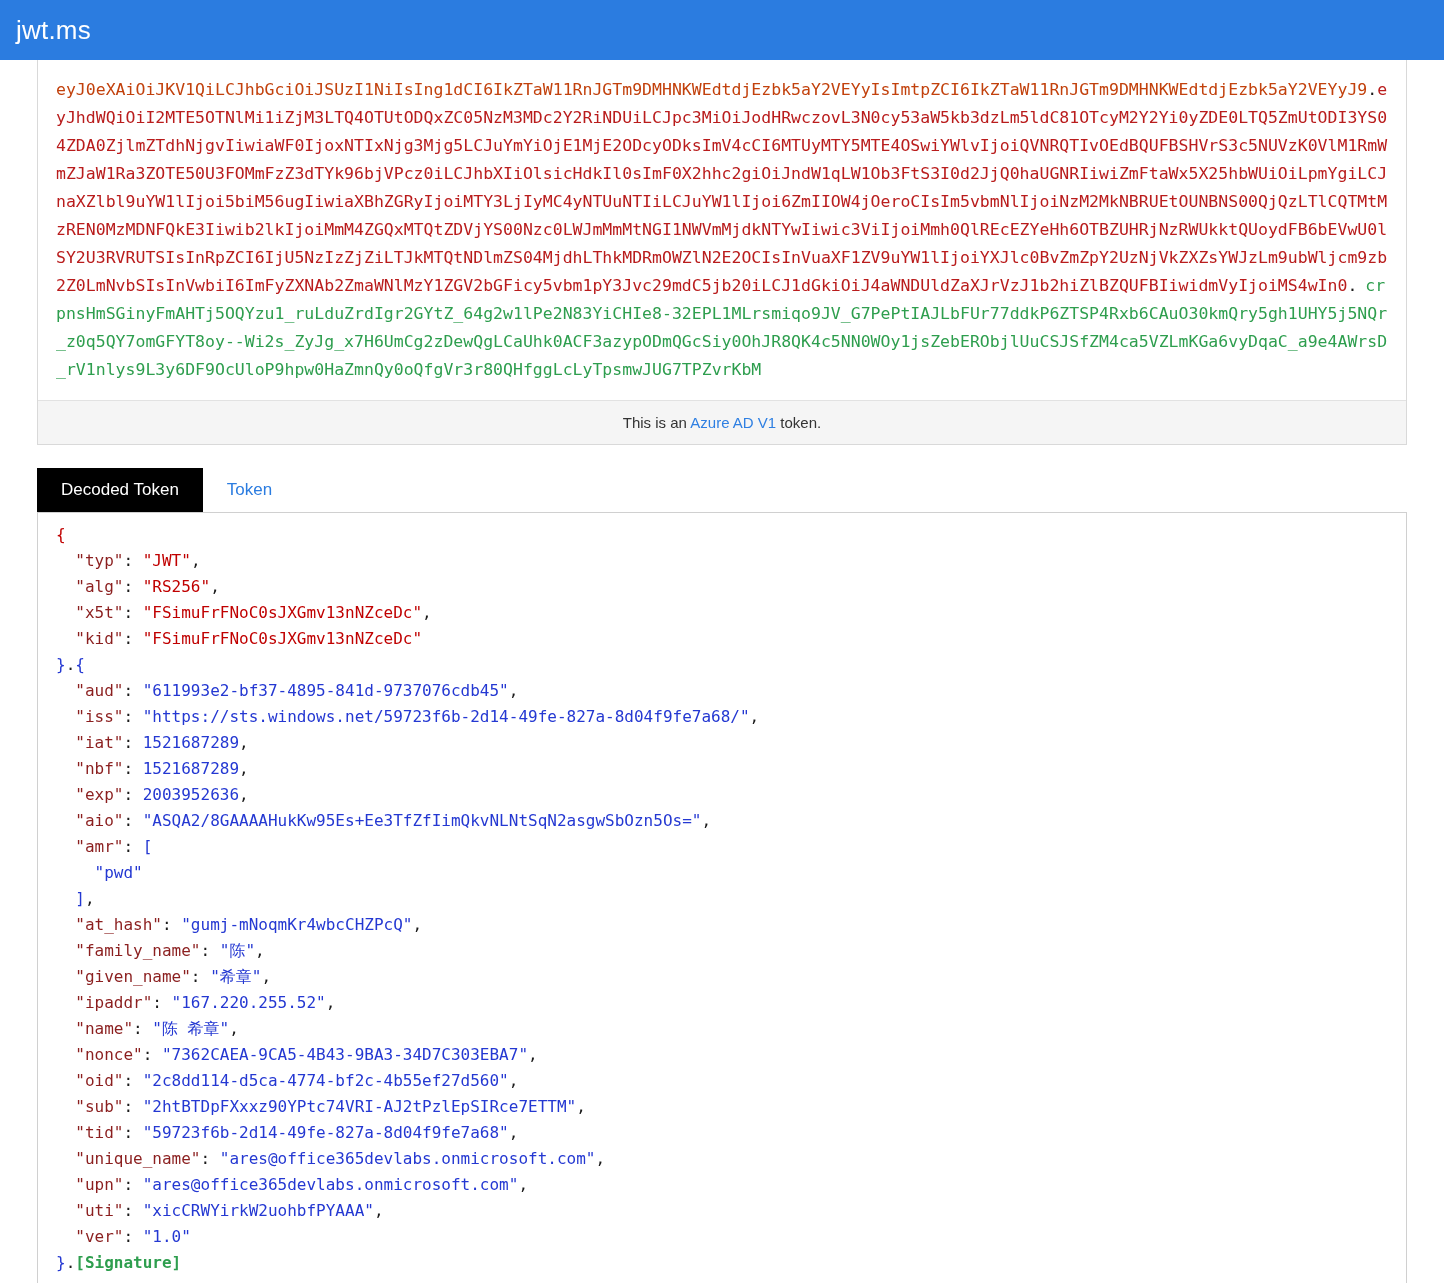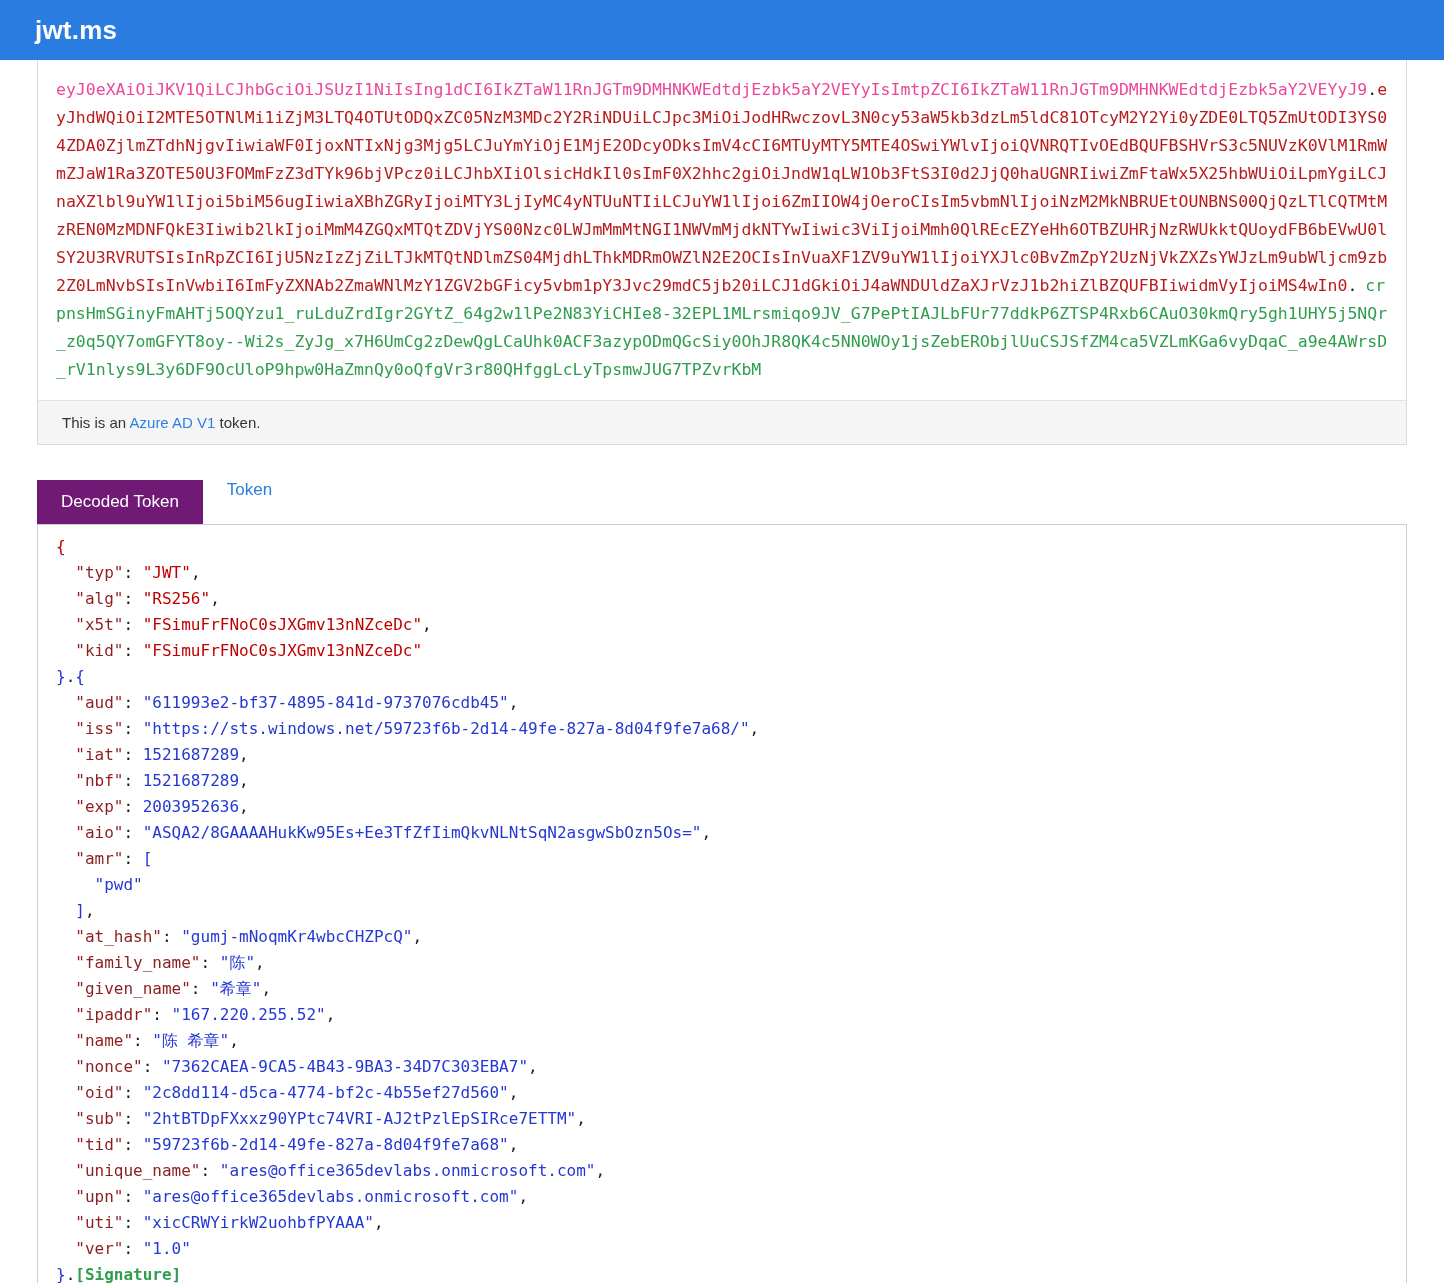--- a/index.html
+++ b/index.html
@@ -1,47 +1,47 @@
 <!DOCTYPE html>
 <html><head>
 <meta charset="utf-8">
 <style>
   html,body{margin:0;padding:0;background:#ffffff;}
   body{width:1444px;font-family:"Liberation Sans",sans-serif;color:#1b1b1b;}
 
   .topbar{
     height:60px;background:#2b7ce0;color:#ffffff;
-    display:flex;align-items:center;padding-left:35px;box-sizing:border-box;
-    font-size:26px;font-weight:700;letter-spacing:0.2px;
+    display:flex;align-items:center;padding-left:16px;box-sizing:border-box;
+    font-size:26px;font-weight:400;letter-spacing:0.2px;
   }
 
   .container{margin:0 37px;}
 
   .token-box{border:1px solid #d9d9d9;border-top:none;background:#ffffff;}
   .token-editor{
     padding:16px 18px;min-height:300px;box-sizing:border-box;
     font-family:"DejaVu Sans Mono",monospace;font-size:16.5px;line-height:28px;
     word-break:break-all;white-space:pre-wrap;outline:none;cursor:text;
   }
-  .tok-r{color:#ec4899;}
+  .tok-r{color:#c2410c;}
   .tok-b{color:#b91c1c;}
   .tok-g{color:#2e9e4e;margin-left:8px;}
   .tok-dot{color:#1b1b1b;}
 
   .token-note{
     background:#f5f5f5;border-top:1px solid #e2e2e2;
-    padding:13px 24px;font-size:15px;color:#333333;
+    padding:13px 24px;font-size:15px;color:#333333;text-align:center;
   }
   .token-note a{color:#2e7fe2;text-decoration:none;cursor:pointer;}
 
   .tabs{margin-top:23px;display:flex;align-items:stretch;}
   .tab{
     padding:12px 24px;font-size:17px;color:#2b7ce0;cursor:pointer;user-select:none;
   }
-  .tab.active{background:#701a75;color:#ffffff;margin-top:12px;}
+  .tab.active{background:#000000;color:#ffffff;}
 
   .decoded-box{
     border:1px solid #d0d0d0;background:#ffffff;
     padding:9px 18px 14px 18px;
     font-family:"DejaVu Sans Mono",monospace;font-size:16px;line-height:26px;
   }
   .json-line{white-space:pre-wrap;}
   .c-p{color:#1b1b1b;}
   .c-k{color:#8b1f1f;}
   .c-r{color:#c00000;}

